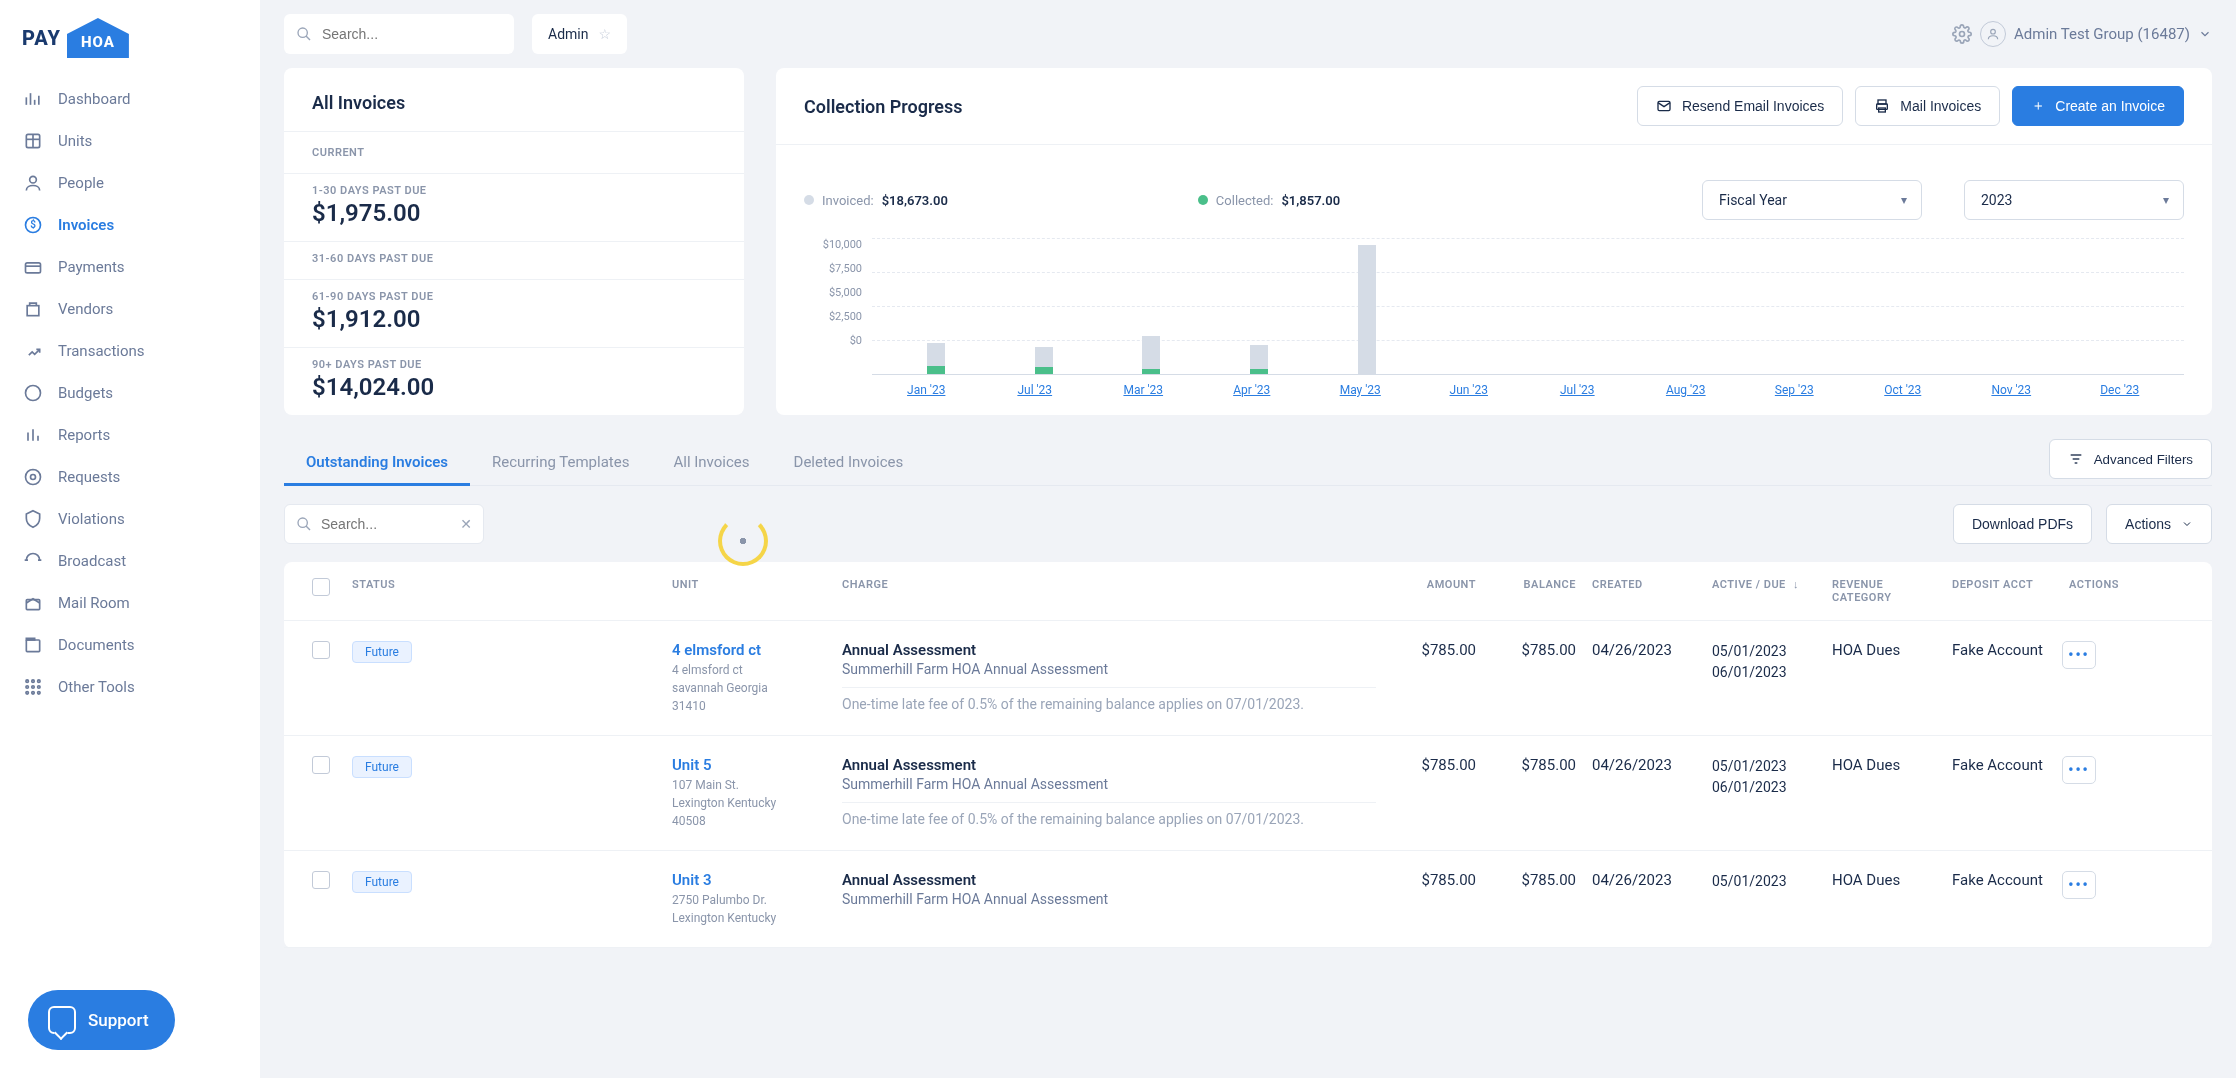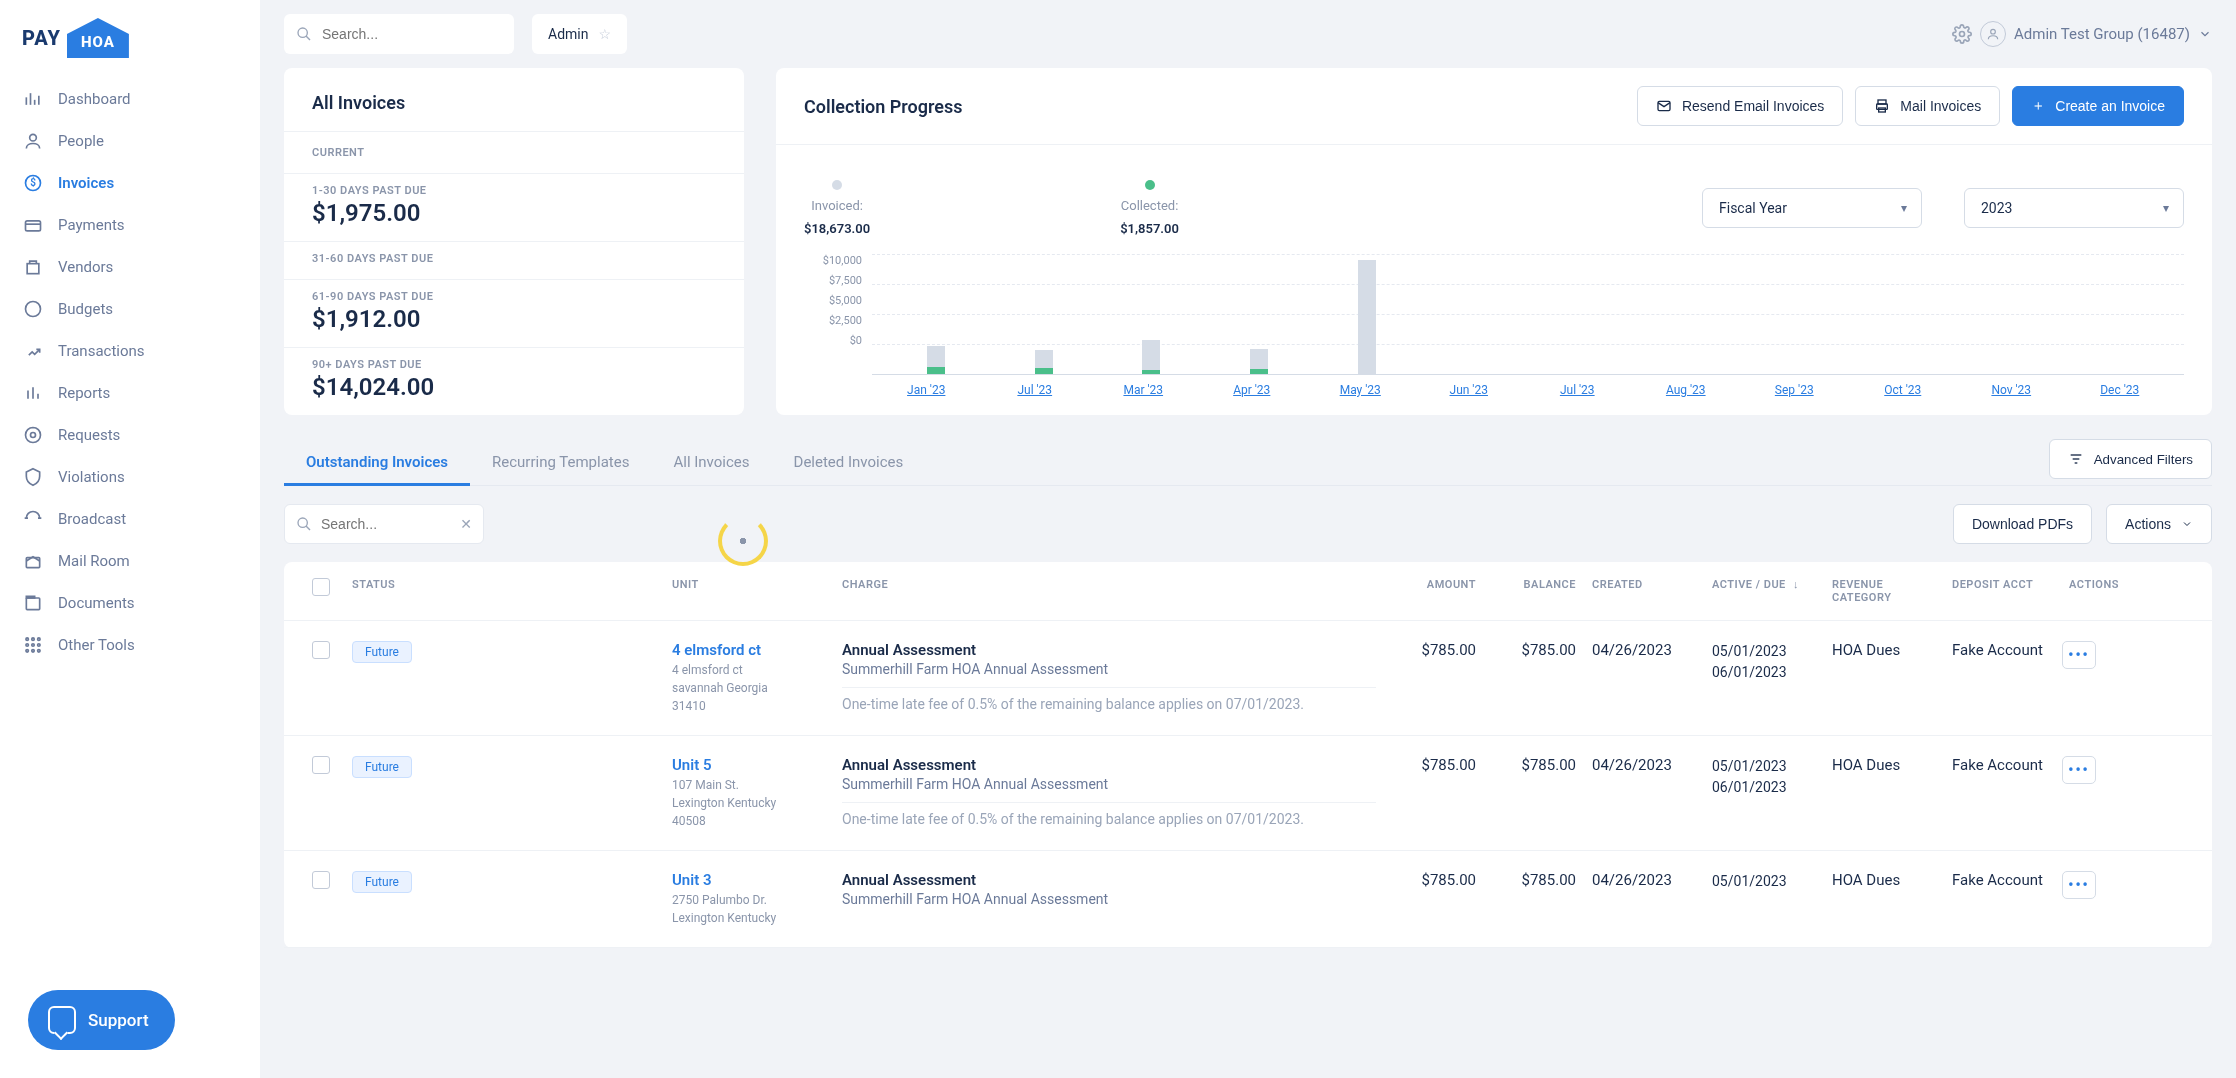--- a/index.html
+++ b/index.html
@@ -40,21 +40,21 @@
 .inv-row.pad { padding: 10px 28px 14px; }
 
 
 .progress-panel { flex: 1; display: flex; flex-direction: column; gap: 17px; }
 .progress-header { display: flex; align-items: center; padding: 18px 28px; border-bottom: 1px solid #eef1f5; }
 .progress-title { font-size: 18px; font-weight: 600; }
 .btn { border: 1px solid #d5dce6; background: #fff; border-radius: 6px; height: 40px; padding: 0 18px; display: flex; align-items: center; gap: 10px; font-size: 14px; color: #1a2b49; cursor: pointer; }
 .btn-primary { background: #2a7de1; border-color: #2a7de1; color: #fff; font-weight: 500; }
 .chart-body { padding: 18px 28px; flex: 1; display: flex; flex-direction: column; }
 .legend-row { display: flex; align-items: center; gap: 30px; }
-.legend-item { display: flex; align-items: center; gap: 8px; font-size: 13px; flex-direction: column; }
+.legend-item { display: flex; align-items: center; gap: 8px; font-size: 13px; }
 .dot { width: 10px; height: 10px; border-radius: 50%; }
 .dot-grey { background: #d5dce6; }
 .dot-green { background: #4abf8a; }
 .legend-label { color: #8a95aa; }
 .legend-val { color: #1a2b49; font-weight: 600; }
 .select { border: 1px solid #d5dce6; border-radius: 6px; height: 40px; padding: 0 40px 0 16px; display: flex; align-items: center; background: #fff; position: relative; min-width: 160px; color: #1a2b49; }
 .select::after { content: "▾"; position: absolute; right: 14px; color: #6b7a99; font-size: 12px; }
 .chart-area { flex: 1; position: relative; margin-top: 18px; display: flex; }
 .y-axis { width: 68px; display: flex; flex-direction: column; justify-content: space-between; padding-bottom: 28px; }
 .y-tick { font-size: 11px; color: #8a95aa; text-align: right; padding-right: 10px; }
@@ -140,20 +140,30 @@
               <line x1="9" y1="19" x2="9" y2="5"></line>
               <line x1="14" y1="19" x2="14" y2="13"></line>
               <line x1="19" y1="19" x2="19" y2="8"></line>
             </svg>
           </span>
           <span>Dashboard</span>
         </div>
         <div class="nav-item">
           <span class="nav-icon">
             <svg width="20" height="20" viewBox="0 0 24 24" fill="none" stroke="currentColor" stroke-width="2">
+              <rect x="4" y="4" width="16" height="16" rx="2"></rect>
+              <line x1="4" y1="10" x2="20" y2="10"></line>
+              <line x1="12" y1="4" x2="12" y2="20"></line>
+            </svg>
+          </span>
+          <span>Units</span>
+        </div>
+        <div class="nav-item">
+          <span class="nav-icon">
+            <svg width="20" height="20" viewBox="0 0 24 24" fill="none" stroke="currentColor" stroke-width="2">
               <circle cx="12" cy="8" r="4"></circle>
               <path d="M4 21c0-4 4-6 8-6s8 2 8 6"></path>
             </svg>
           </span>
           <span>People</span>
         </div>
         <div class="nav-item active">
           <span class="nav-icon">
             <svg width="20" height="20" viewBox="0 0 24 24" fill="currentColor">
               <circle cx="12" cy="12" r="9" fill="none" stroke="currentColor" stroke-width="2"></circle>
@@ -176,33 +186,33 @@
             <svg width="20" height="20" viewBox="0 0 24 24" fill="none" stroke="currentColor" stroke-width="2">
               <rect x="5" y="8" width="14" height="12"></rect>
               <path d="M8 8V5h8v3"></path>
             </svg>
           </span>
           <span>Vendors</span>
         </div>
         <div class="nav-item">
           <span class="nav-icon">
             <svg width="20" height="20" viewBox="0 0 24 24" fill="none" stroke="currentColor" stroke-width="2">
-              <circle cx="12" cy="12" r="9"></circle>
-            </svg>
-          </span>
-          <span>Budgets</span>
-        </div>
-        <div class="nav-item">
-          <span class="nav-icon">
-            <svg width="20" height="20" viewBox="0 0 24 24" fill="none" stroke="currentColor" stroke-width="2">
               <polyline points="7 17 11 13 14 16 20 10"></polyline>
               <polyline points="16 10 20 10 20 14"></polyline>
             </svg>
           </span>
           <span>Transactions</span>
+        </div>
+        <div class="nav-item">
+          <span class="nav-icon">
+            <svg width="20" height="20" viewBox="0 0 24 24" fill="none" stroke="currentColor" stroke-width="2">
+              <circle cx="12" cy="12" r="9"></circle>
+            </svg>
+          </span>
+          <span>Budgets</span>
         </div>
         <div class="nav-item">
           <span class="nav-icon">
             <svg width="20" height="20" viewBox="0 0 24 24" fill="none" stroke="currentColor" stroke-width="2">
               <line x1="6" y1="19" x2="6" y2="9"></line>
               <line x1="12" y1="19" x2="12" y2="5"></line>
               <line x1="18" y1="19" x2="18" y2="13"></line>
             </svg>
           </span>
           <span>Reports</span>

